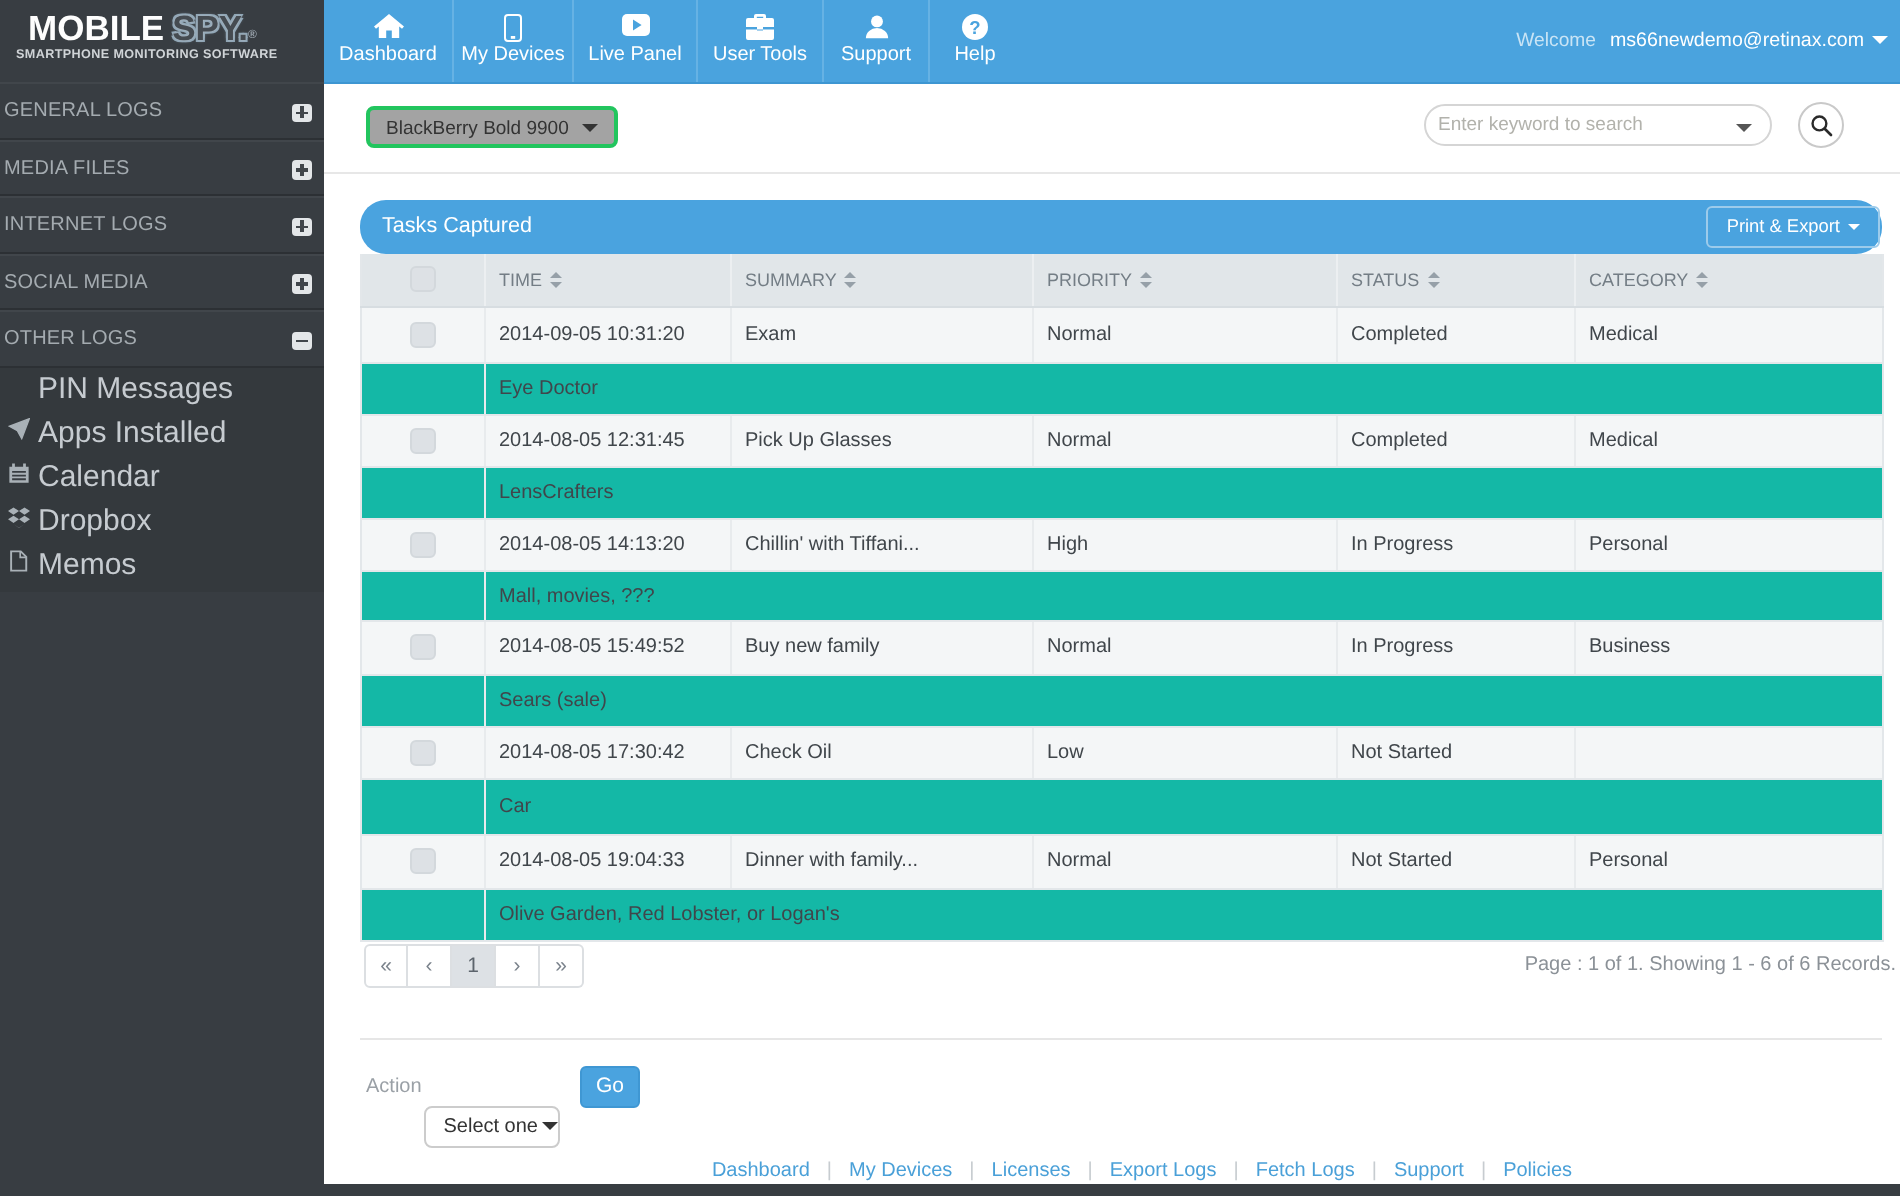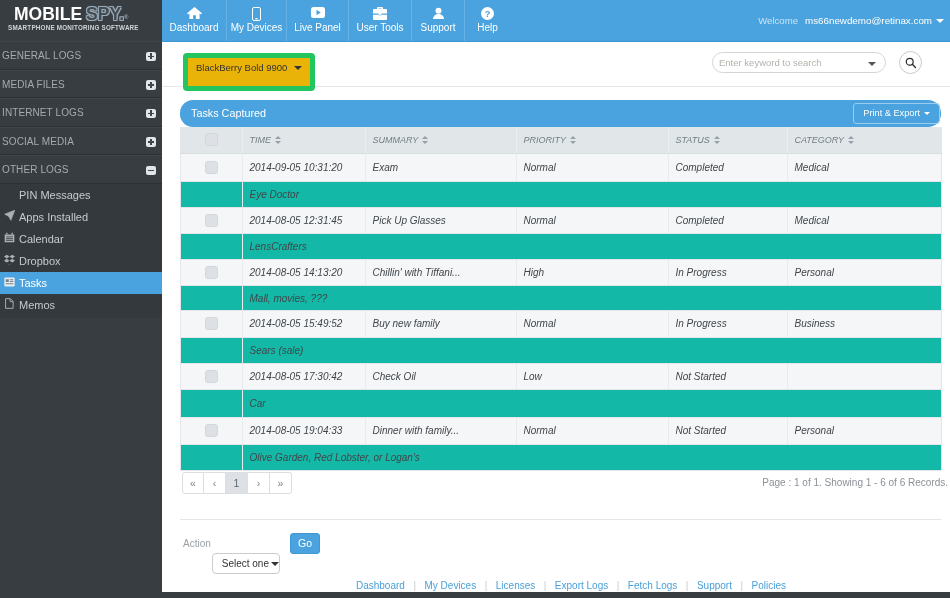--- a/index.html
+++ b/index.html
@@ -13,36 +13,36 @@
 .logo-line1 { font-weight:bold; font-size:17.5px; line-height:13px; height:13px; color:#fff; letter-spacing:0px; white-space:nowrap; }
 .logo-line1 .mob { color:#fdfdfd; }
 .logo-line1 .spy { color:#454b51; text-shadow:0 0 1px #aeb6bd, 0 0 2px #9fb3c2, 1px 1px 0 #8fa5b5, -1px -1px 0 #8fa5b5, 1px -1px 0 #8fa5b5, -1px 1px 0 #8fa5b5; margin-left:4px; }
 .logo-line2 { font-size:6.3px; font-weight:bold; color:#d0d4d7; letter-spacing:0.2px; margin-top:3px; white-space:nowrap; }
 
 .navsec { height:28.5px; line-height:27.5px; padding-left:2px; color:#a4abb0; font-size:10px; letter-spacing:0.1px; border-top:1px solid #41464b; border-bottom:1px solid #2c3034; position:relative; }
 .navsec .pm { position:absolute; right:6.5px; top:9.5px; width:9.5px; height:9.5px; background:#e3e6e8; border-radius:2px; }
 .navsec .pm:before { content:""; position:absolute; left:1.8px; top:4px; width:6px; height:1.5px; background:#41464b; }
 .navsec .pm.plus:after { content:""; position:absolute; left:4px; top:1.8px; width:1.5px; height:6px; background:#41464b; }
 
-.subitem { height:22px; line-height:22px; color:#c6cbd0; font-size:11px; padding-left:3px; white-space:nowrap; }
+.subitem { height:22px; line-height:22px; color:#c6cbd0; font-size:15px; padding-left:3px; white-space:nowrap; }
 .subitem .ic { display:inline-block; width:12px; margin-right:4px; text-align:center; vertical-align:middle; margin-top:-2px; }
 .subitem .noic { display:inline-block; width:12px; margin-right:4px; }
 .subitem.active { background:#4aa3df; color:#fff; }
 
 
 .topnav { position:absolute; left:162px; top:0; width:788px; height:42px; background:#4aa3de; border-bottom:1px solid #3d96d2; display:flex; }
 .tab { height:41px; text-align:center; color:#fff; font-size:10px; white-space:nowrap; border-right:1px solid #66b2e4; padding-top:6px; }
 .tab .ticon { height:14px; margin-bottom:2px; padding-top:1px; }
 .welcome { position:absolute; right:6px; top:0; height:25px; line-height:41px; font-size:9.8px; color:#fff; }
 .welcome .w { color:#c9e4f5; margin-right:7px; font-size:9.6px; }
 .caret { display:inline-block; width:0; height:0; border-left:4px solid transparent; border-right:4px solid transparent; border-top:4px solid #fff; vertical-align:middle; margin-left:4px; }
 
 
 .toolbar { position:absolute; left:162px; top:42px; width:788px; height:45px; border-bottom:1px solid #e7e7e7; background:#fff; }
-.devbtn { position:absolute; left:21px; top:11px; height:38px; border:5px solid #22c55e; border-radius:4px; background:#eab308; font-size:9.5px; color:#333; line-height:19px; padding:0 8px; }
+.devbtn { position:absolute; left:21px; top:11px; height:21px; border:2px solid #22c55e; border-radius:4px; background:#a3a3a3; font-size:9.5px; color:#333; line-height:19px; padding:0 8px; }
 .devbtn .caret { border-top-color:#333; }
 .searchpill { position:absolute; left:550px; top:10px; width:174px; height:21px; border:1px solid #d5d5d5; border-radius:11px; background:#fff; color:#b2b2ac; font-size:9.5px; line-height:19px; padding-left:6px; }
 .searchpill .caret { border-top-color:#555; position:absolute; right:9px; top:9px; }
 .searchbtn { position:absolute; left:737px; top:9px; width:23px; height:23px; border:1px solid #c9c9c9; border-radius:50%; background:#fff; }
 
 
 .panel { position:absolute; left:180px; top:100px; width:761px; }
 .phead { height:26.5px; background:#4aa3df; color:#fff; font-size:10.8px; line-height:26px; padding-left:11px; position:relative;border-radius:13px; }
 .pbtn { position:absolute; right:1px; top:3px; height:21px; line-height:19px; border:1px solid #9ccbeb; border-radius:3px; padding:0 9px; font-size:9.2px; color:#fff; }
 table.grid { border-collapse:collapse; width:761px; table-layout:fixed; font-size:10px; color:#40464b; }
@@ -51,21 +51,21 @@
 tr.hdr th { color:#737d85; font-size:9px; border-right:1px solid #eceff1; border-bottom:1px solid #d7dde1; }
 tr.data { height:26px; background:#f4f6f7; }
 tr.data td { border-right:1px solid #e8ebed; }
 tr.desc { height:26px; background:#14b8a6; }
 tr.desc td.cb { border-right:1px solid #e8ebed; }
 table.grid td.cb, table.grid th.cb { text-align:center; padding:0; }
 .checkbox { display:inline-block; width:13px; height:13px; border-radius:3px; background:#dde1e5; border:1px solid #d3d8dc; vertical-align:middle; box-sizing:border-box; }
 .sorts { display:inline-block; margin-left:4px; vertical-align:middle; }
 .sorts .s1 { width:0;height:0;border-left:3px solid transparent;border-right:3px solid transparent;border-bottom:3.5px solid #96a0a8; margin-bottom:1.5px; }
 .sorts .s2 { width:0;height:0;border-left:3px solid transparent;border-right:3px solid transparent;border-top:3.5px solid #96a0a8; }
-table.grid { border-left:1px solid #e3e7ea; border-right:1px solid #e3e7ea;font-style:italic; }
+table.grid { border-left:1px solid #e3e7ea; border-right:1px solid #e3e7ea; }
 
 
 .pager { position:absolute; left:182px; top:472px; height:22px; display:flex; }
 .pager a { display:block; width:22px; height:22px; line-height:20px; text-align:center; background:#fff; border:1px solid #dcdfe2; border-left:none; color:#7b838c; font-size:10.5px; }
 .pager a:first-child { border-left:1px solid #dcdfe2; border-radius:3px 0 0 3px; }
 .pager a:last-child { border-radius:0 3px 3px 0; }
 .pager a.on { background:#dde1e5; color:#5c646c; }
 .pageinfo { position:absolute; right:2px; top:472px; height:22px; line-height:22px; font-size:10px; color:#8b9197; }
 
 .hr2 { position:absolute; left:180px; top:519px; width:761px; height:1px; background:#e6e6e6; }
@@ -95,24 +95,20 @@
     <div class="subitem"><span class="ic"><svg width="11" height="11" viewBox="0 0 16 16">
             <path fill="#a9b1b7" d="M15.5.5 L10 15 L6.8 9.2 L1 6 Z M6.8 9.2 L15.5 .5" stroke="#a9b1b7"></path>
           </svg></span>Apps Installed</div>
     <div class="subitem"><span class="ic"><svg width="11" height="11" viewBox="0 0 16 16">
             <path fill="#a9b1b7" d="M3 1 h2 v2.4 h-2 Z M11 1 h2 v2.4 h-2 Z M1 3.5 h14 V15 H1 Z"></path>
             <path fill="#383d42" d="M3 6.5 h10 v1.3 h-10 Z M3 9.2 h10 v1.3 h-10 Z M3 11.9 h10 v1.3 h-10 Z"></path>
           </svg></span>Calendar</div>
     <div class="subitem"><span class="ic"><svg width="11" height="11" viewBox="0 0 16 16">
             <path fill="#a9b1b7" d="M4 1 L8 3.7 L4 6.4 L0 3.7 Z M12 1 L16 3.7 L12 6.4 L8 3.7 Z M4 7 L8 9.7 L4 12.4 L0 9.7 Z M12 7 L16 9.7 L12 12.4 L8 9.7 Z M4.2 13.2 L8 15.8 L11.8 13.2 L8 16 Z"></path>
           </svg></span>Dropbox</div>
-    <div class="subitem active"><span class="ic"><svg width="11" height="10" viewBox="0 0 16 14">
-            <rect x="0.5" y="0.5" width="15" height="13" rx="1.5" fill="#e8ecee"></rect>
-            <path fill="#78828a" d="M2.5 3 h4.5 v4 H2.5 Z M8.5 3 H13.5 v1.6 H8.5 Z M8.5 5.4 H13.5 V7 H8.5 Z M2.5 8.7 H13.5 v1.6 H2.5 Z"></path>
-          </svg></span>Tasks</div>
     <div class="subitem"><span class="ic"><svg width="10" height="11" viewBox="0 0 14 16">
             <path fill="none" stroke="#a9b1b7" stroke-width="1.4" d="M2 1 h7 l4 4 v10 H2 Z"></path>
             <path fill="none" stroke="#a9b1b7" stroke-width="1.2" d="M8.6 1 V5.4 H13"></path>
           </svg></span>Memos</div>
   </div>
 </div>
 <div class="bottombar"></div>
 
 <div class="topnav">
   <div class="tab" style="width:65px;">

